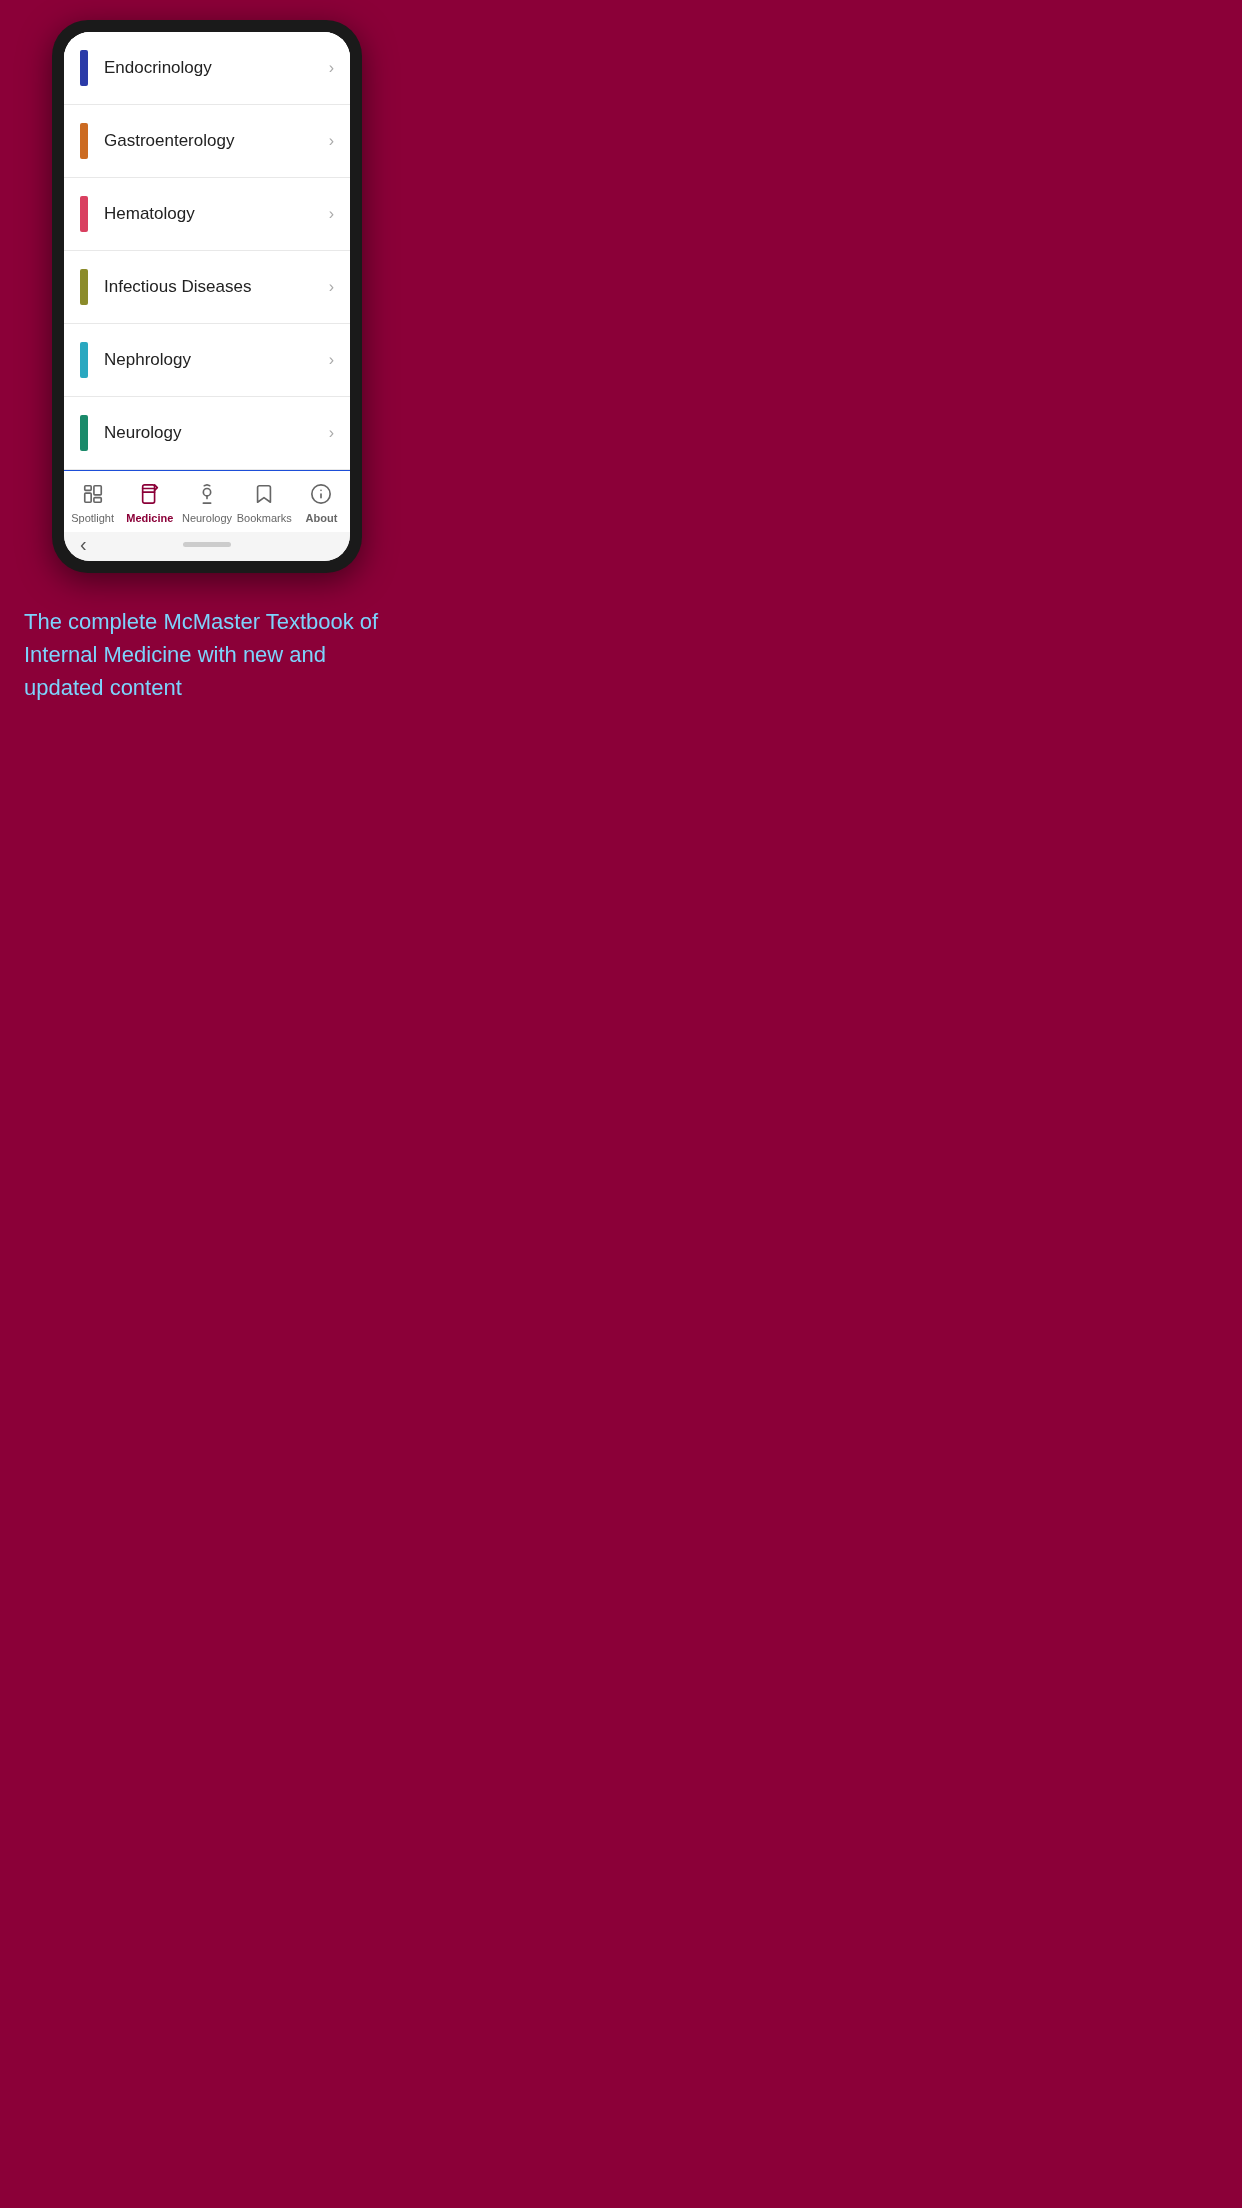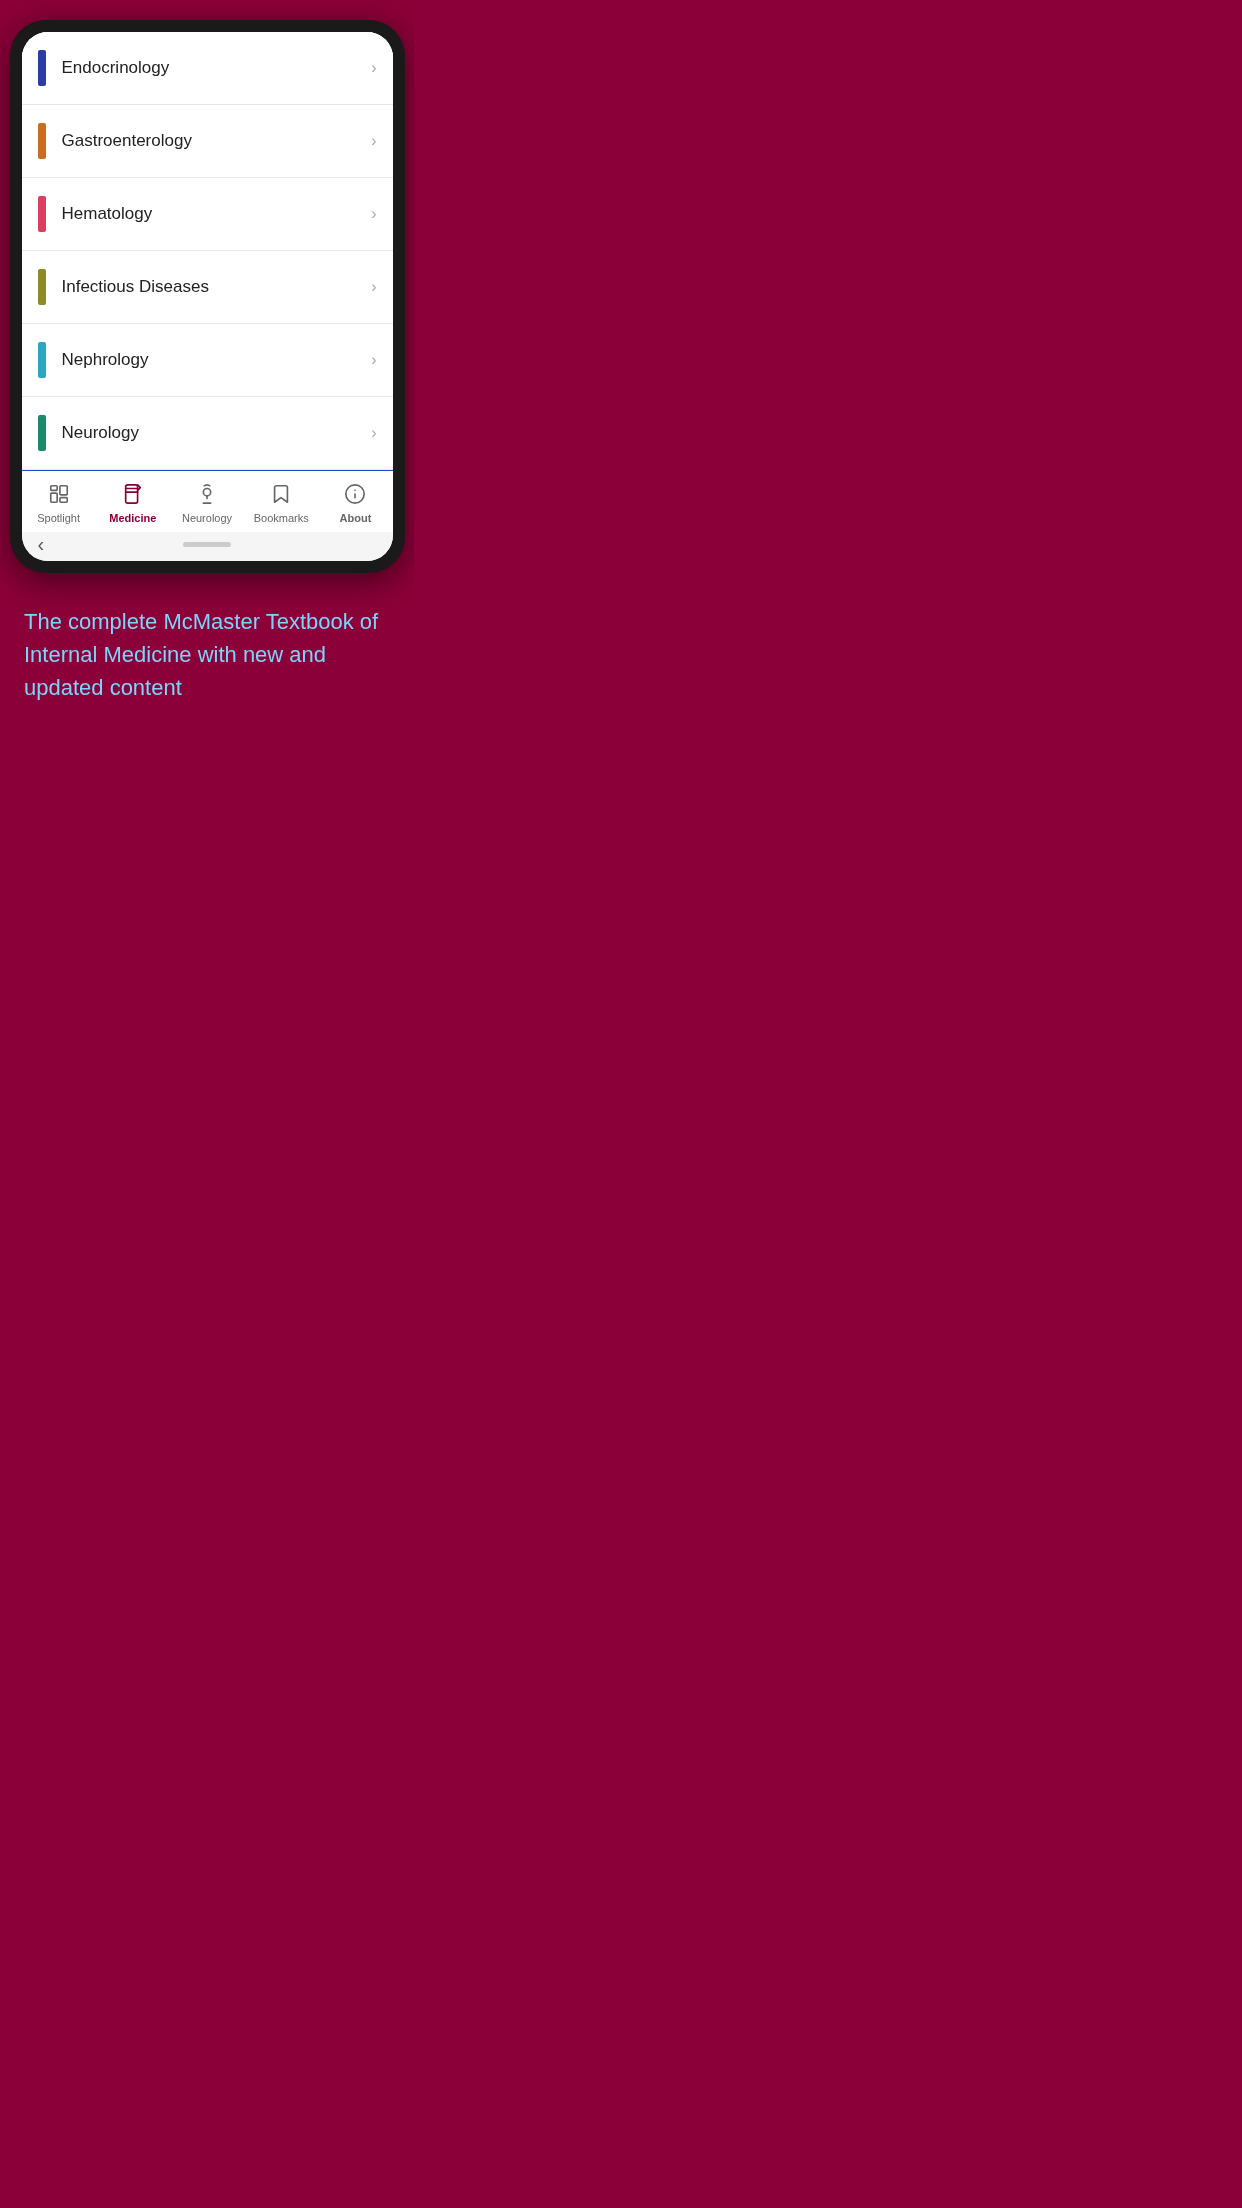--- a/index.html
+++ b/index.html
@@ -8,21 +8,21 @@
     body {
       width: 414px;
       min-height: 736px;
       background-color: #8B0038;
       font-family: -apple-system, BlinkMacSystemFont, 'Segoe UI', sans-serif;
       overflow-x: hidden;
     }
 
     
     .phone-mockup {
-      width: 395px;
+      width: 310px;
       margin: 0 auto;
       background: #1a1a1a;
       border-radius: 36px;
       padding: 12px;
       box-shadow: 0 8px 32px rgba(0,0,0,0.5);
       position: relative;
       top: 20px;
     }
 
     .phone-screen {

